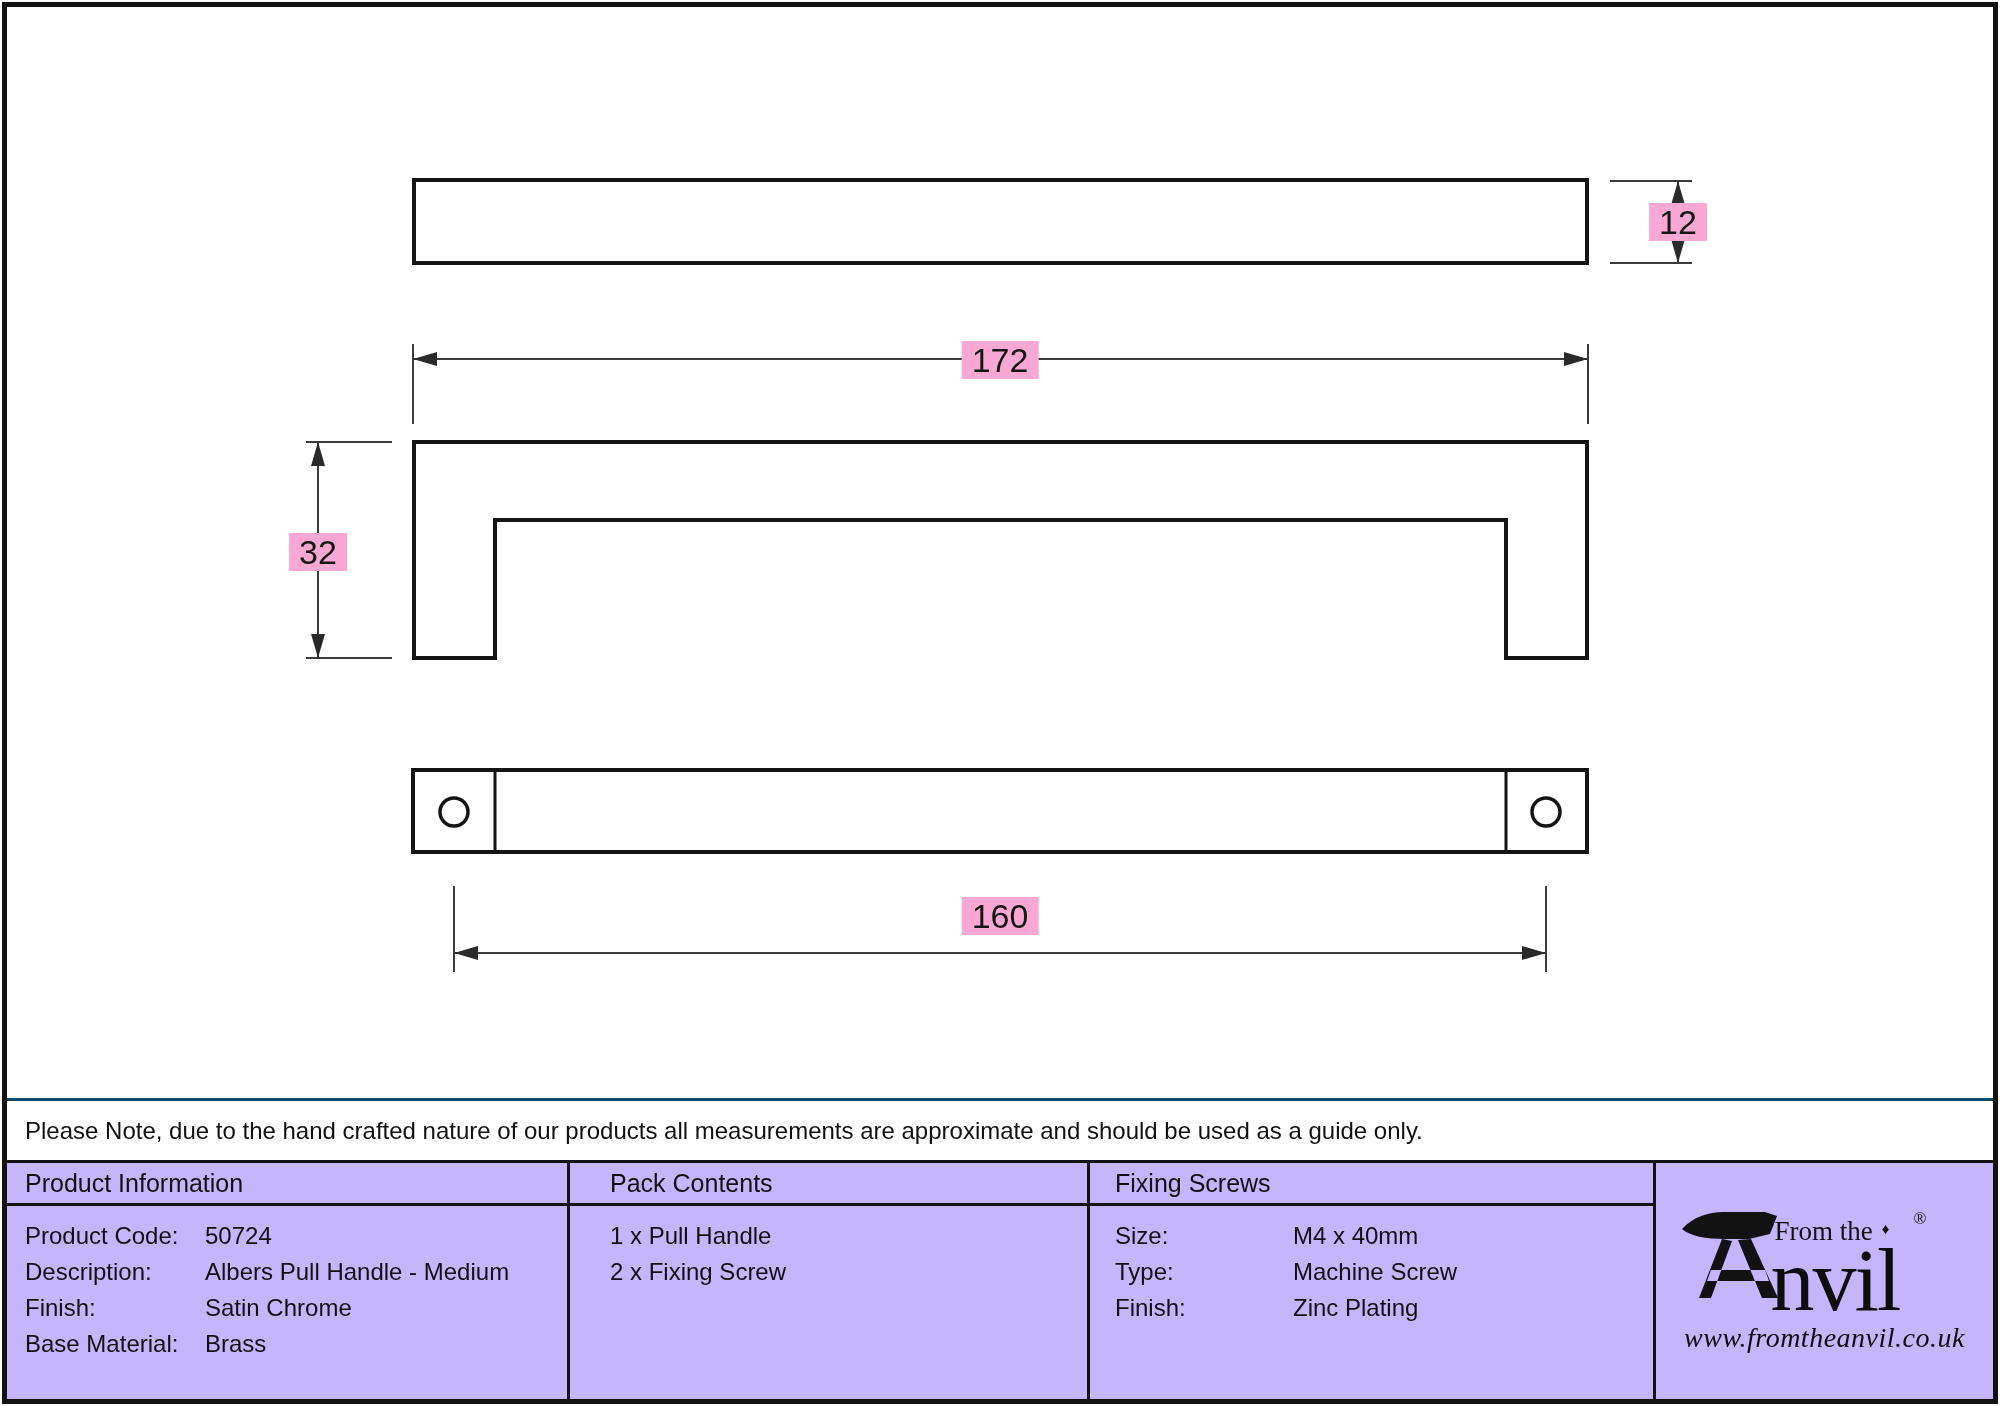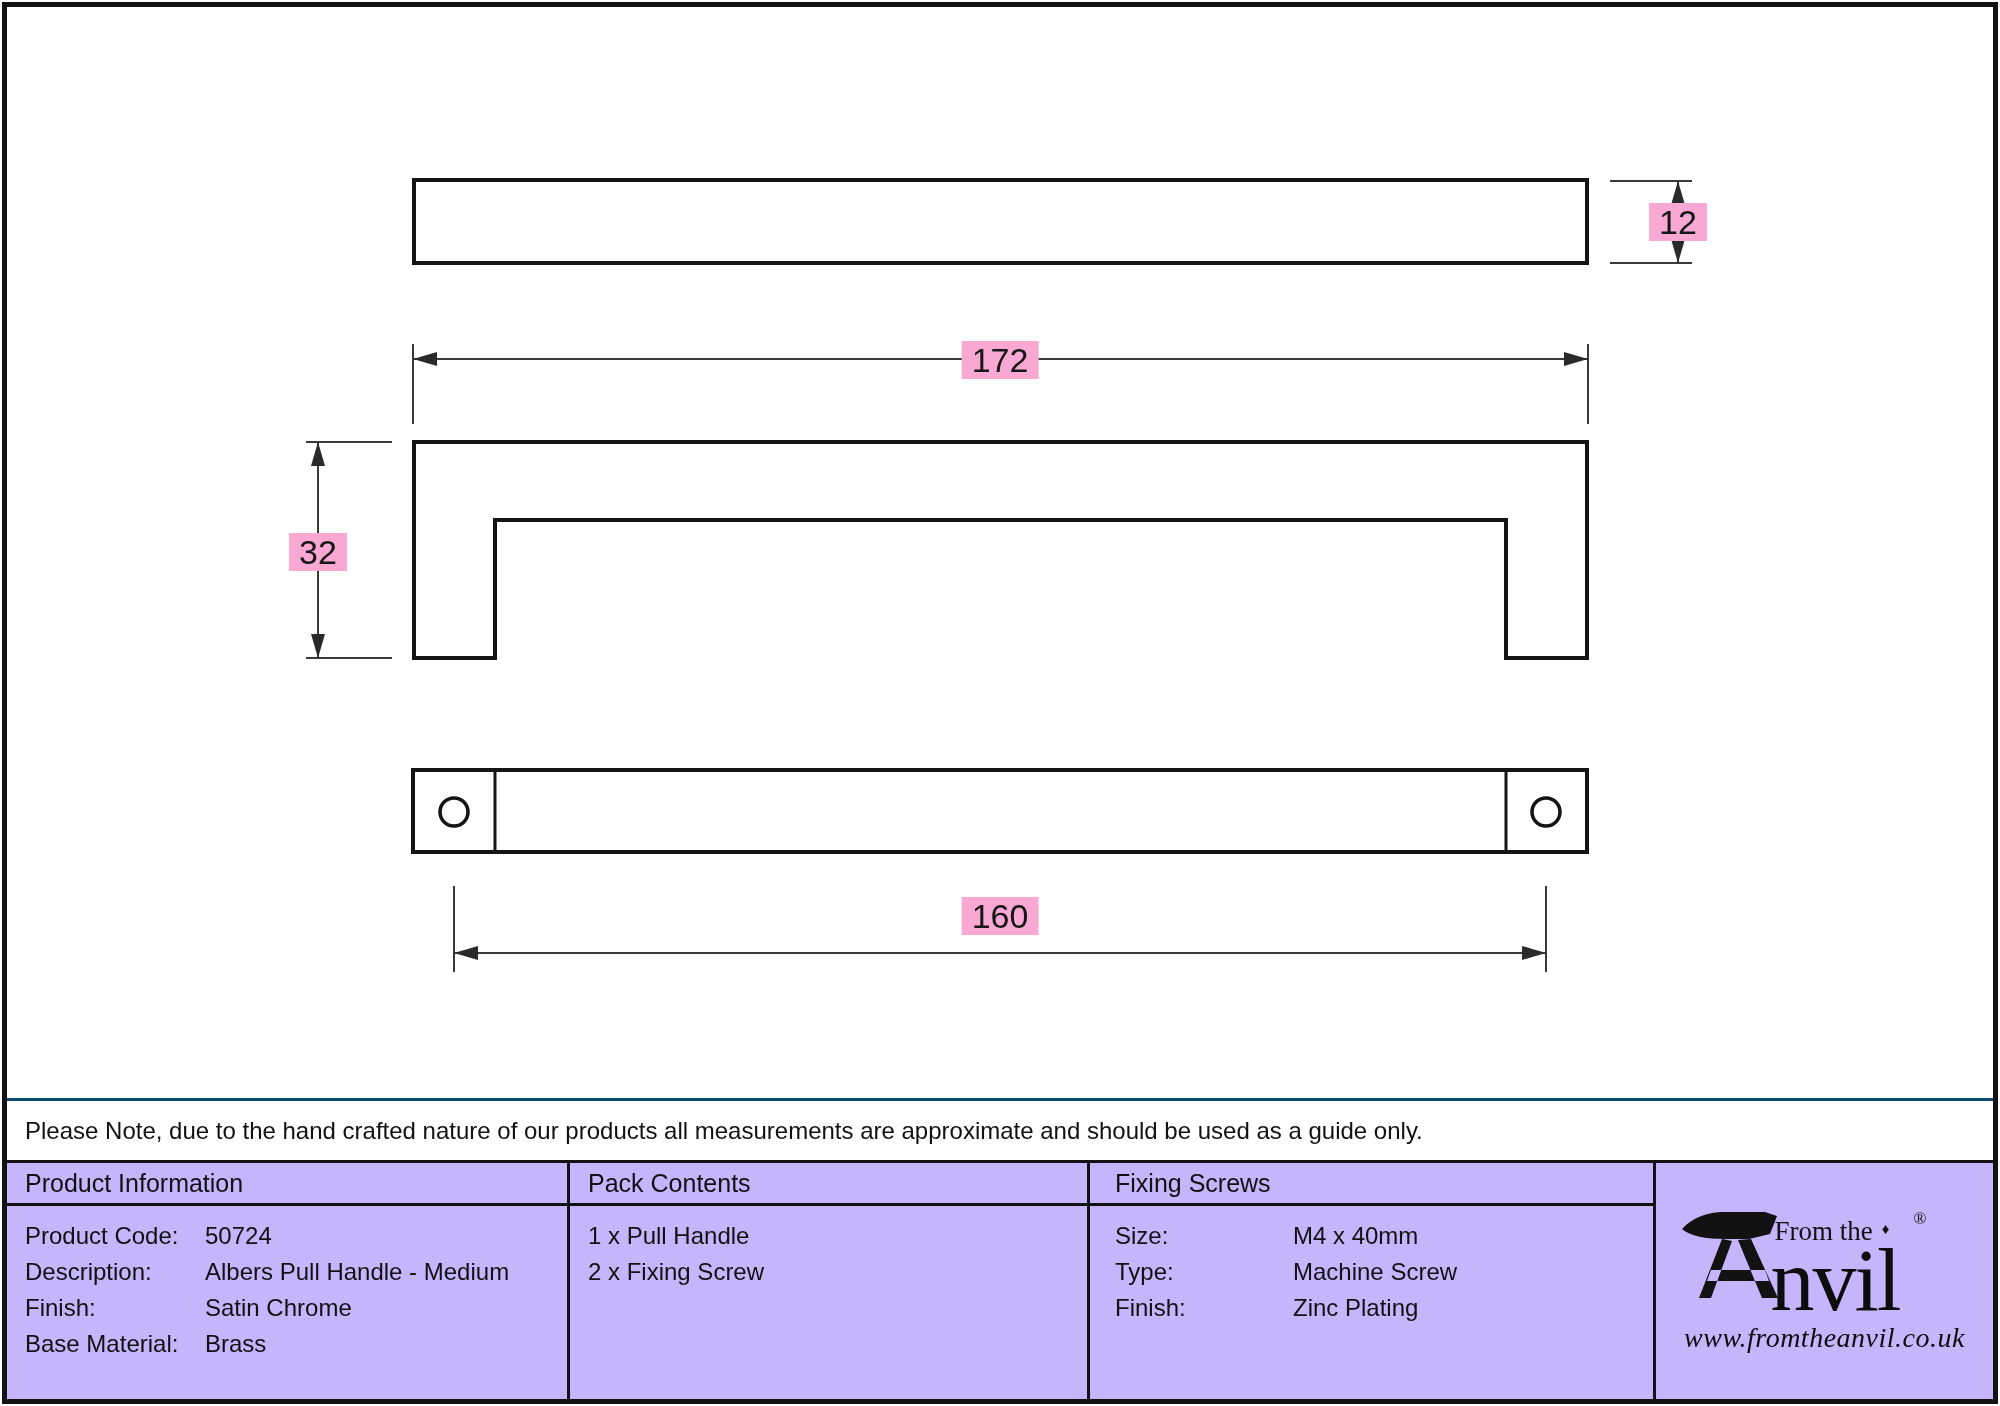--- a/index.html
+++ b/index.html
@@ -27,21 +27,21 @@
   .info-table {
     position:absolute; left:7px; right:7px; top:1160px; bottom:7px;
     border-top:3px solid #121212; box-sizing:border-box;
     display:grid; grid-template-columns:563px 520px 566px 1fr;
     grid-template-rows:43px 1fr; background:#c4b5fd;
   }
   .cell { box-sizing:border-box; min-width:0; }
   .ch { border-bottom:3px solid #121212; display:flex; align-items:center; font-size:25px; }
   .bR { border-right:3px solid #121212; }
   .pad1 { padding-left:18px; }
-  .pad2 { padding-left:18px; }
+  .pad2 { padding-left:40px; }
   .pad3 { padding-left:25px; }
   .cb { padding-top:12px; font-size:24px; }
   .kv { display:flex; align-items:center; height:36px; }
   .kv .k { flex:none; width:180px; }
   .c3 .kv .k { width:178px; }
   .pc-item { height:36px; display:flex; align-items:center; }
 
   .logo-cell { grid-row:1 / 3; grid-column:4; display:flex; align-items:center; justify-content:center; }
   .logo { width:292px; }
   .logo-main { display:flex; align-items:flex-start; }

